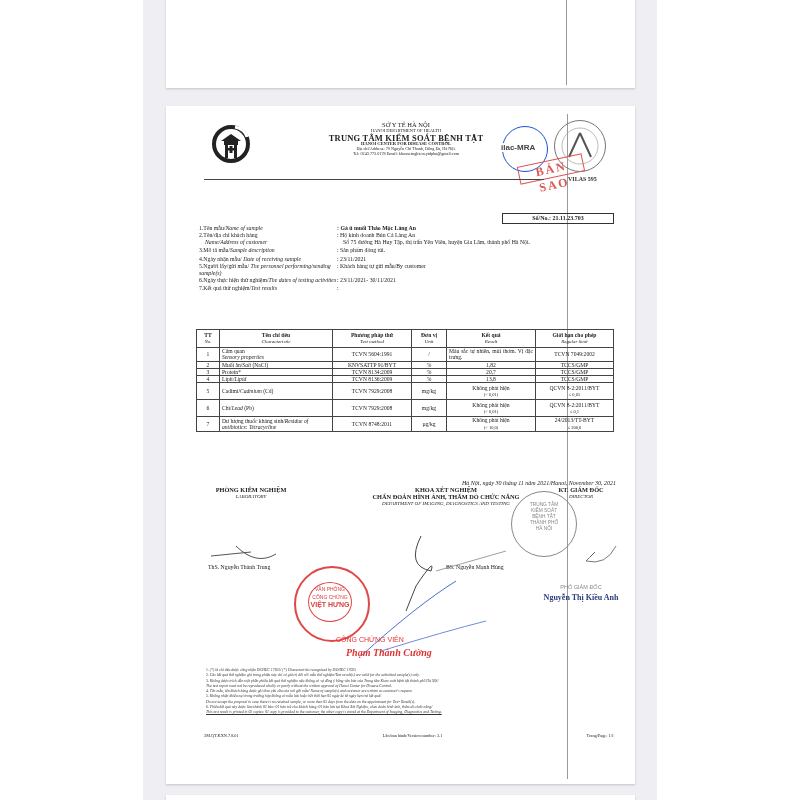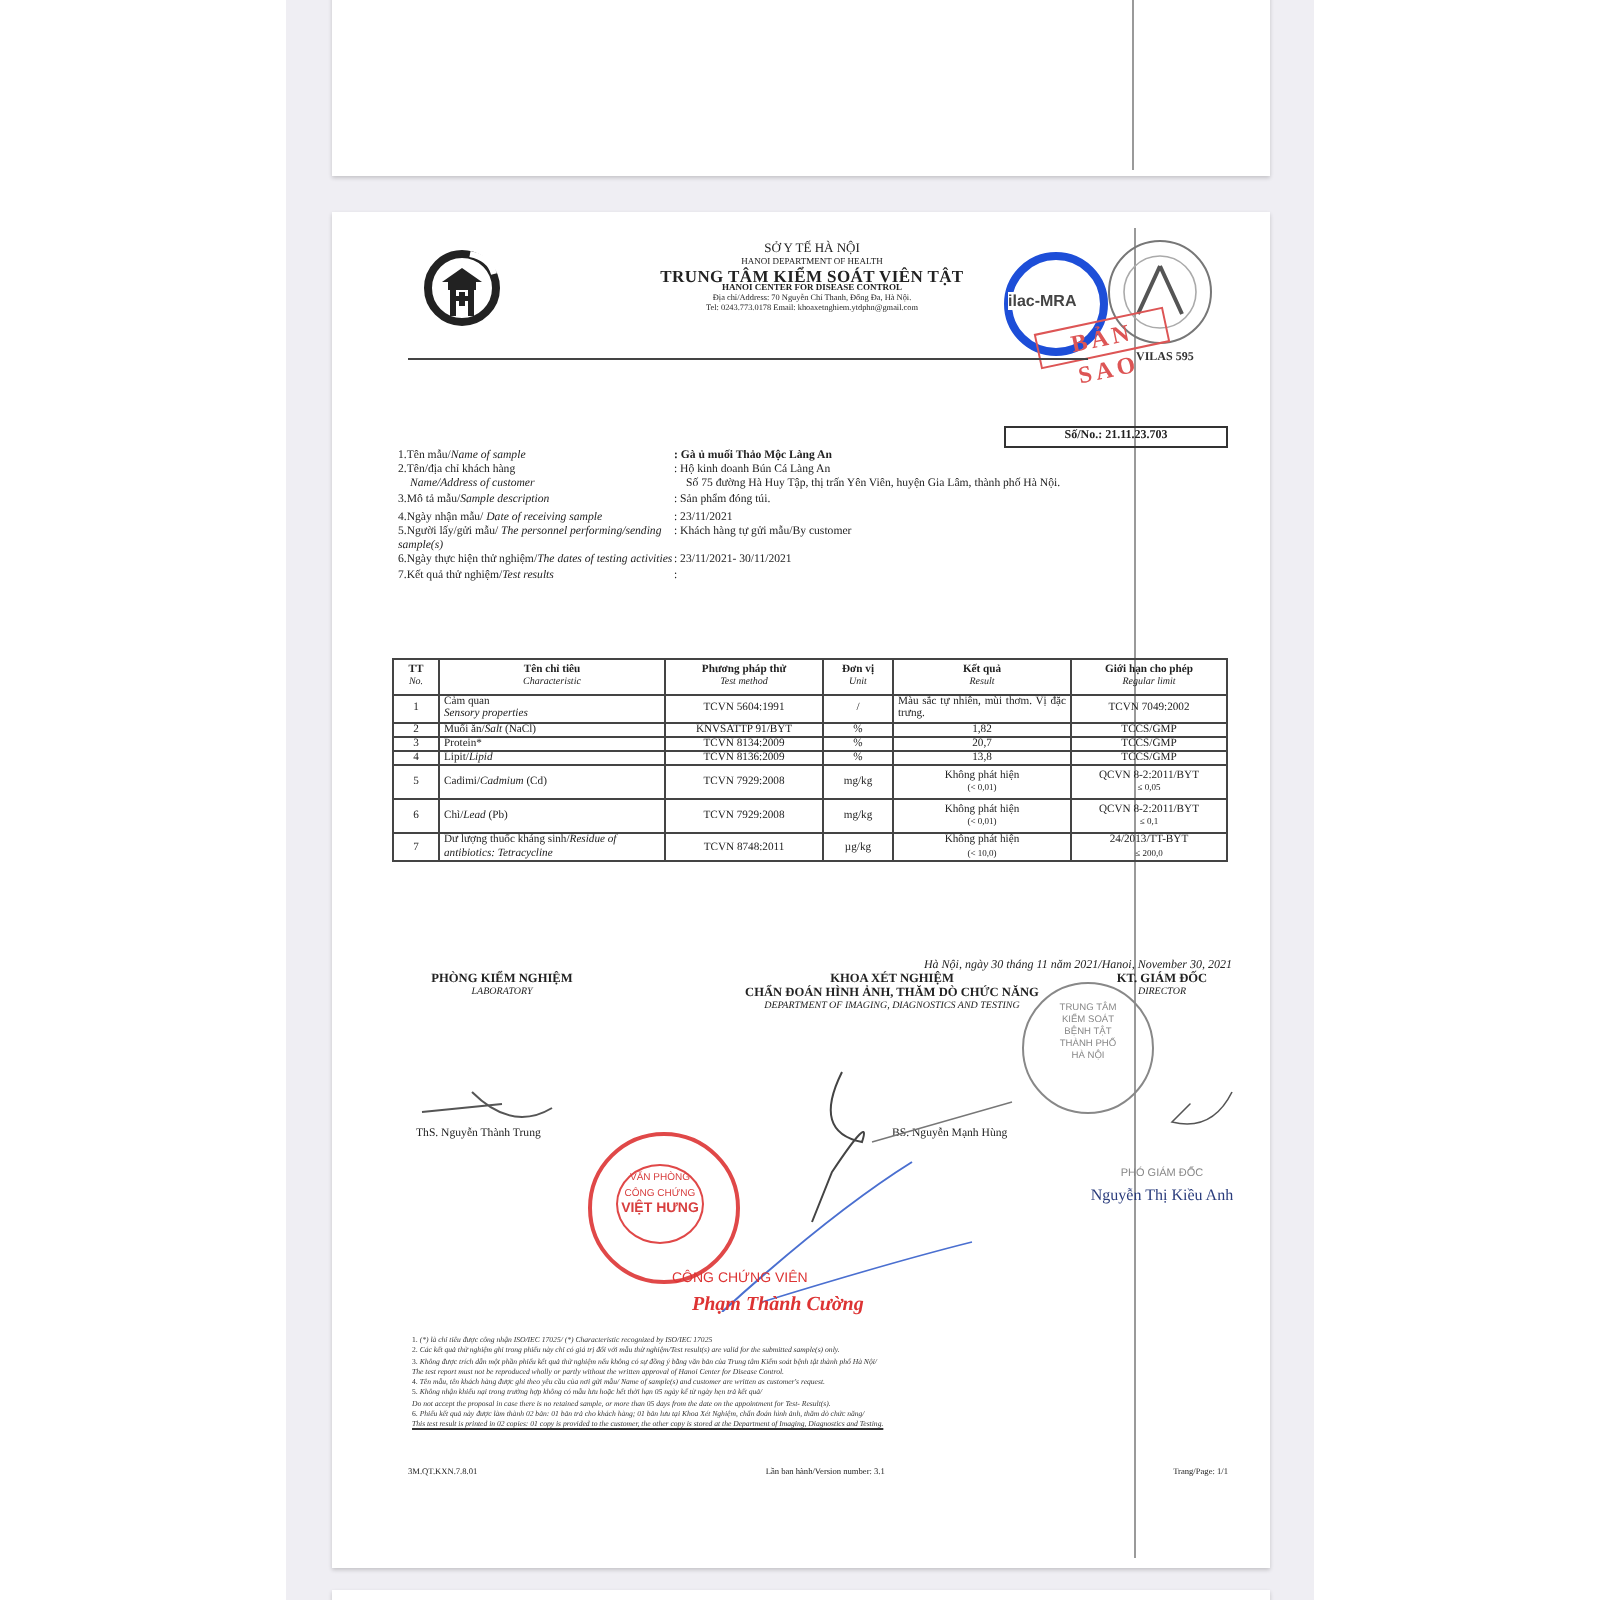--- a/index.html
+++ b/index.html
@@ -45,26 +45,26 @@
   .stamp-rect .s3{font-size:8.5px;position:absolute;left:12px;top:34px;color:#c33;letter-spacing:1px;}
   .stamp-rect .s4{font-size:9px;position:absolute;left:42px;top:53px;color:#3b67c8;letter-spacing:1.5px;}
   .round-red{left:128px;top:460px;width:72px;height:72px;border:2px solid #e04848;border-radius:50%;color:#d84040;font-family:"Liberation Sans",sans-serif;}
   .round-red .inner{position:absolute;left:12px;top:14px;width:44px;height:40px;border:1px solid #e04848;border-radius:50%;font-size:5px;text-align:center;line-height:8px;padding-top:2px;box-sizing:border-box;}
   .round-red .inner b{font-size:7px;}
   .notary{left:170px;top:530px;color:#d33;font-family:"Liberation Sans",sans-serif;font-size:7px;}
   .notary-name{left:180px;top:541px;color:#d33;font-style:italic;font-weight:bold;font-size:10px;}
   .round-grey{left:345px;top:385px;width:64px;height:64px;border:1.5px solid #888;border-radius:50%;color:#888;font-family:"Liberation Sans",sans-serif;font-size:4.8px;text-align:center;}
   .deputy{left:360px;top:478px;width:110px;text-align:center;}
   .deputy .dt{font-size:5.5px;color:#888;font-family:"Liberation Sans",sans-serif;}
-  .deputy .dn{font-size:8px;font-weight:normal;color:#2a3c7c;margin-top:3px;}
+  .deputy .dn{font-size:8px;font-weight:bold;color:#2a3c7c;margin-top:3px;}
   .notes{left:40px;top:562px;width:420px;font-size:3.8px;line-height:5.3px;font-style:italic;color:#333;}
   .notes .n{font-style:normal;}
   .notes .last{text-decoration:underline;}
   .footer{left:38px;top:627px;width:410px;font-size:4.3px;display:flex;justify-content:space-between;}
-  .acc1{left:336px;top:20px;width:44px;height:44px;border:4px solid #1d4ed8;border-radius:50%;}
+  .acc1{left:336px;top:20px;width:44px;height:44px;border:1px solid #1d4ed8;border-radius:50%;}
   .acc1 .t{position:absolute;left:-2px;top:16px;font-family:"Liberation Sans",sans-serif;font-weight:bold;font-size:8px;color:#444;background:#fff;}
   .acc2{left:388px;top:14px;width:50px;height:50px;border:1.5px solid #777;border-radius:50%;}
   .bansao{left:352px;top:54px;width:64px;height:16px;border:1.5px solid #d55;color:#d55;font-weight:bold;font-size:12px;transform:rotate(-12deg);text-align:center;line-height:16px;letter-spacing:2px;}
   .vilas{left:402px;top:70px;font-size:6px;font-weight:bold;color:#333;}
 </style>
 </head>
 <body>
 
 <div class="band"></div>
 
@@ -84,21 +84,21 @@
       <rect x="23" y="22" width="3" height="13" fill="#222"></rect>
       <rect x="18.5" y="23" width="3" height="7" fill="#222"></rect>
       <rect x="16.5" y="25" width="7" height="2.5" fill="#222"></rect>
       <path d="M24 4 Q34 6 36 14" fill="none" stroke="#fff" stroke-width="3"></path>
     </svg>
   </div>
 
   <div class="abs hdr">
     <div class="l1">SỞ Y TẾ HÀ NỘI</div>
     <div class="l2">HANOI DEPARTMENT OF HEALTH</div>
-    <div class="l3">TRUNG TÂM KIỂM SOÁT VIÊN TẬT</div>
+    <div class="l3">TRUNG TÂM KIỂM SOÁT BỆNH TẬT</div>
     <div class="l4">HANOI CENTER FOR DISEASE CONTROL</div>
     <div class="l5">Địa chỉ/Address: 70 Nguyễn Chí Thanh, Đống Đa, Hà Nội.</div>
     <div class="l5">Tel: 0243.773.0178  Email: khoaxetnghiem.ytdphn@gmail.com</div>
   </div>
 
   <div class="abs acc1">
     <span class="t">ilac-MRA</span>
   </div>
   <div class="abs acc2">
     <svg width="50" height="50" viewBox="0 0 50 50">

